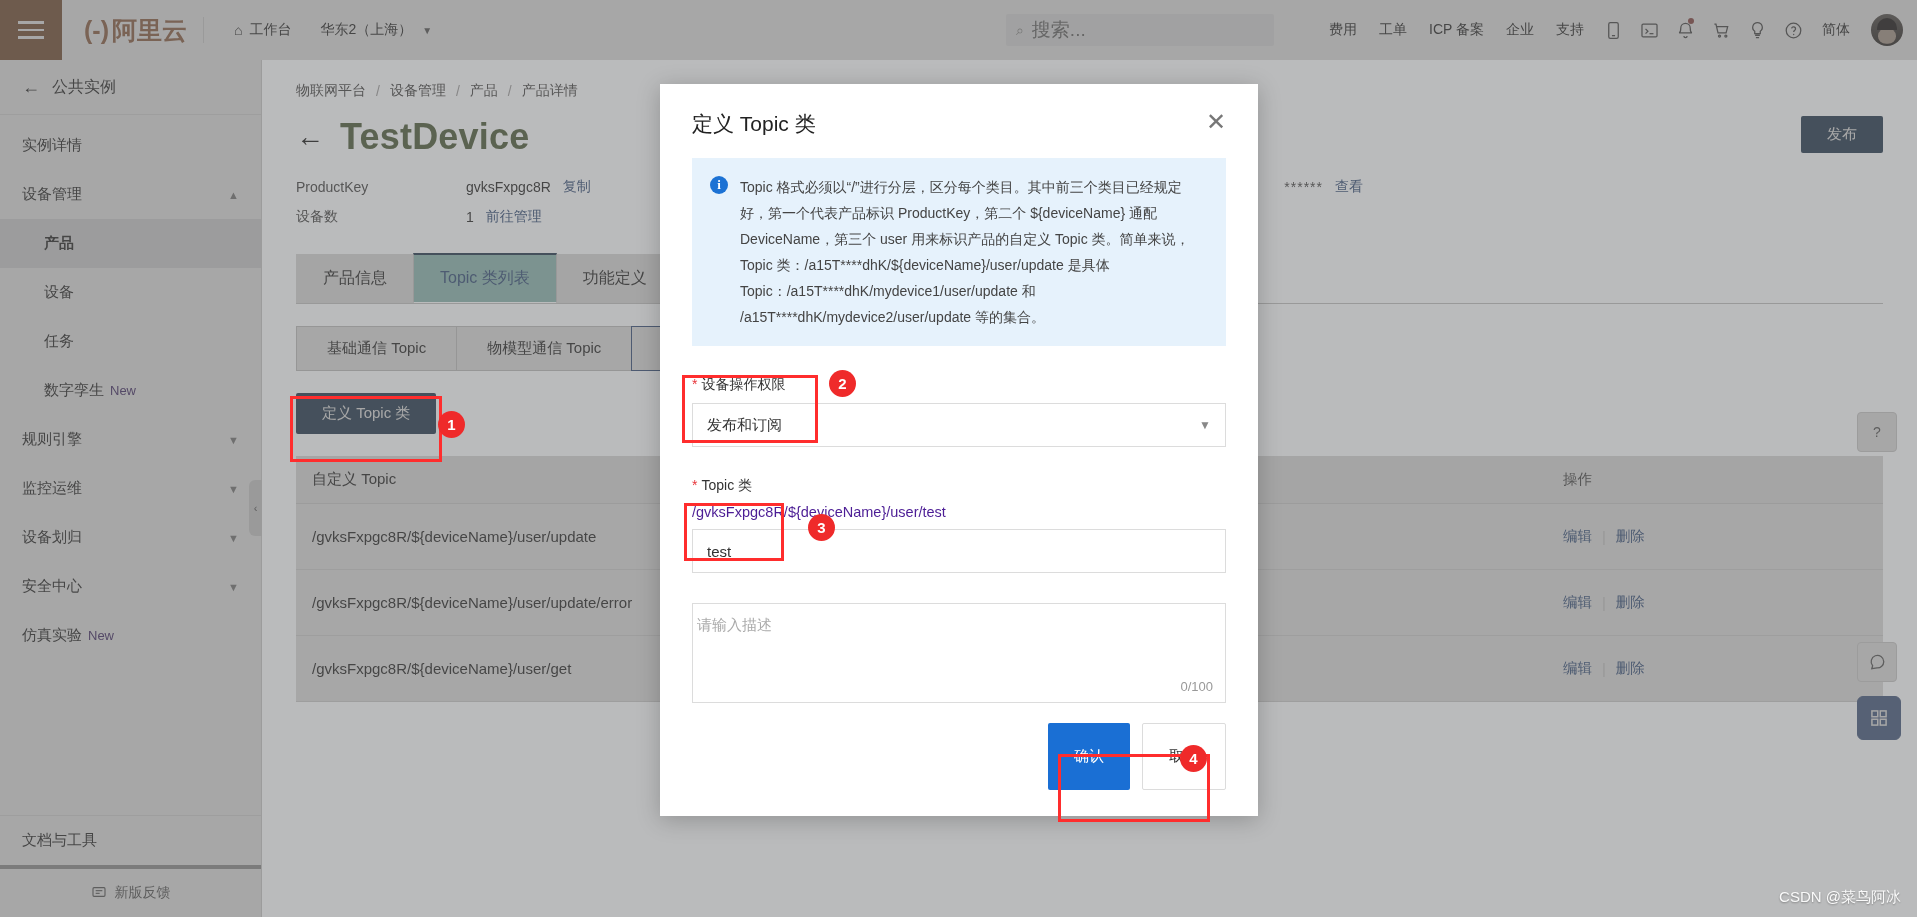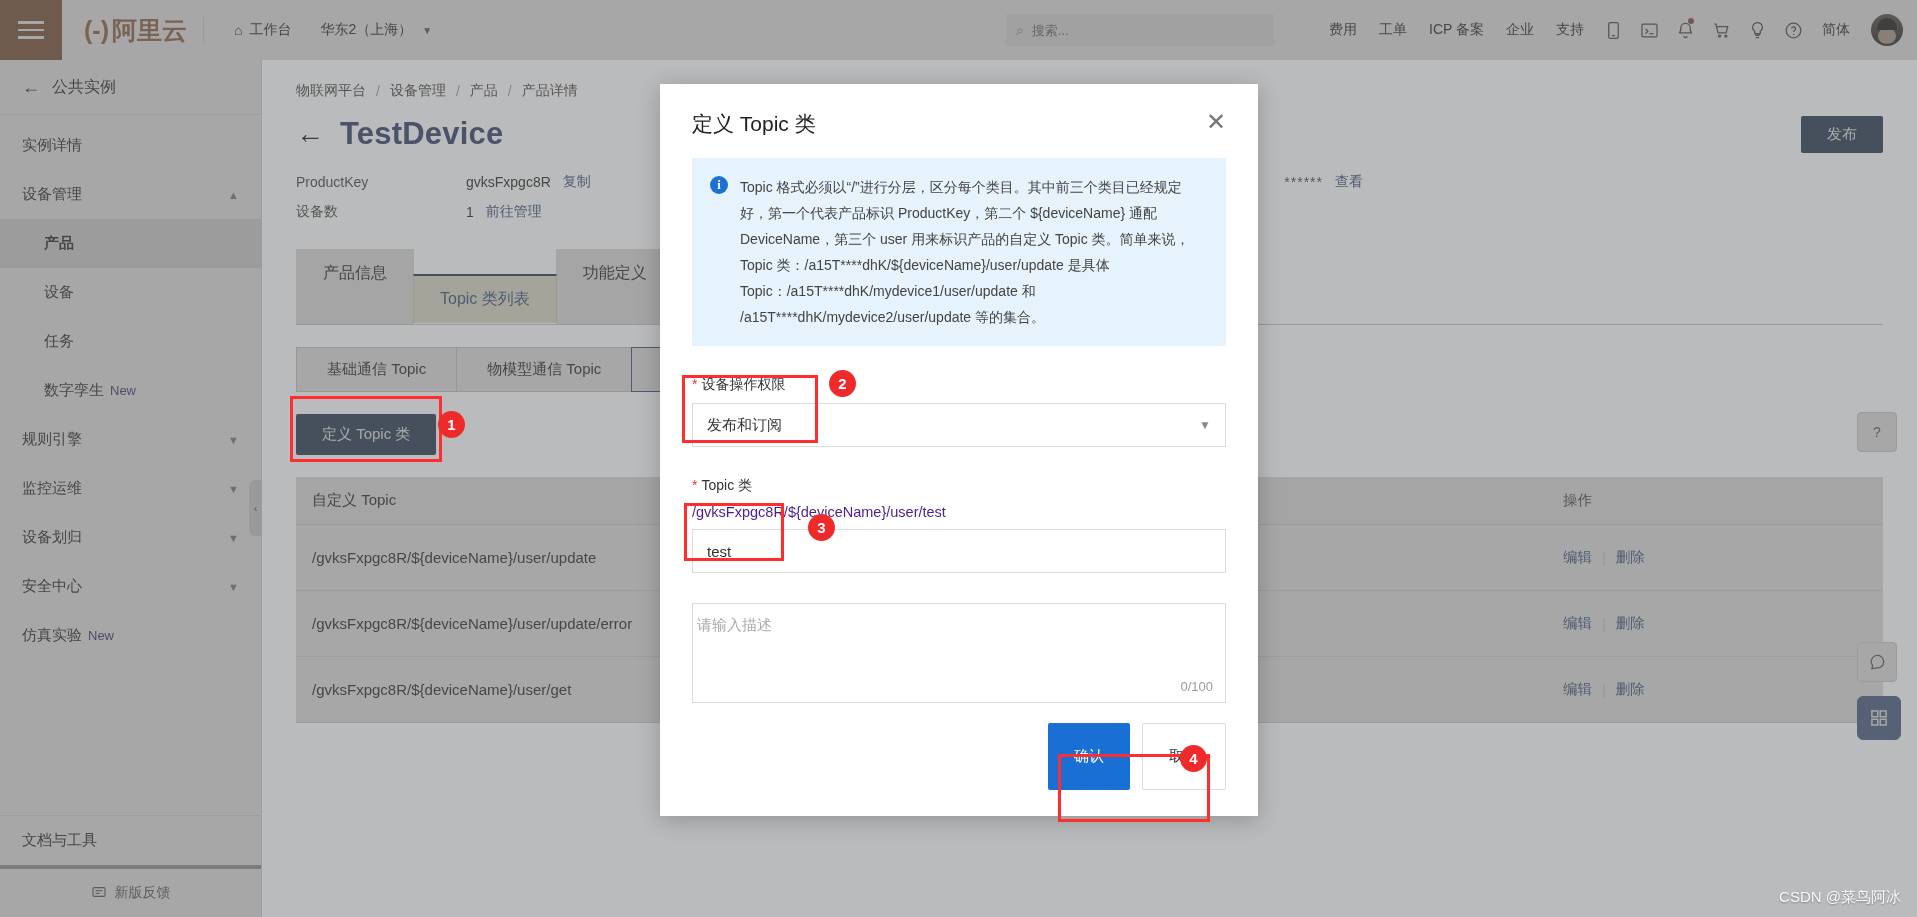--- a/index.html
+++ b/index.html
@@ -24,21 +24,21 @@
   .logo-text { font-size: 25px; font-weight: bold; color: #e8620e; letter-spacing: 0px; }
   .logo-mark { font-size: 25px; font-weight: bold; color: #e8620e; margin-right: 3px; }
   .hdr-sep { width: 1px; height: 26px; background: #e3e3e3; margin: 0 16px; }
   .hdr-btn { display: flex; align-items: center; gap: 7px; padding: 7px 14px; color: #333;
              font-size: 14px; border-radius: 2px; cursor: pointer; }
   .region-btn { display: flex; align-items: center; gap: 10px; padding: 7px 14px; cursor: pointer;
                 border: 1px solid transparent; font-size: 14px; }
   .hdr-right { margin-left: auto; display: flex; align-items: center; gap: 0px; padding-right: 14px; }
   .search-box { width: 268px; height: 32px; background: #f2f3f5; border-radius: 2px; display: flex;
                 align-items: center; padding: 0 10px; gap: 8px; margin-right: 44px; }
-  .search-box input { border: 0; background: transparent; outline: none; font-size: 13px;
+  .search-box input { border: 0; background: transparent; outline: none; font-size: 19px;
                       color: #888; width: 100%; font-family: inherit; }
   .hdr-link { padding: 0 11px; font-size: 14px; color: #333; cursor: pointer; white-space: nowrap; }
   .hdr-ico { width: 36px; height: 36px; display: flex; align-items: center; justify-content: center;
              cursor: pointer; position: relative; color: #555; }
   .red-dot { position: absolute; top: 6px; right: 9px; width: 6px; height: 6px; border-radius: 50%; background: #ff3b30; }
   .avatar { width: 32px; height: 32px; border-radius: 50%; margin-left: 10px; overflow: hidden;
             background: linear-gradient(#6b5d52,#3e332b); position: relative; cursor: pointer; }
   .avatar::after { content:""; position:absolute; left:50%; top:52%; transform:translate(-50%,-20%);
             width:18px; height:16px; border-radius:50% 50% 45% 45%; background:#d8a57e; }
   .avatar::before { content:""; position:absolute; left:50%; top:14%; transform:translateX(-50%);
@@ -66,37 +66,37 @@
              justify-content: center; font-size: 11px; color: #666; cursor: pointer; z-index: 3; }
 
   
   .main { flex: 1; position: relative; overflow: hidden; }
   .breadcrumb { display: flex; align-items: center; gap: 10px; padding: 22px 0 0 34px; font-size: 14px; color: #555; }
   .breadcrumb .sep { color: #bbb; }
   .breadcrumb .crumb { cursor: pointer; }
   .page-head { padding: 16px 34px 0 34px; display: flex; align-items: flex-start; }
   .title-row { display: flex; align-items: center; gap: 16px; }
   .back-arrow { font-size: 28px; color: #222; cursor: pointer; line-height: 1; }
-  .page-title { font-size: 31px; font-weight: bold; color: #1d4ed8; letter-spacing: .2px; }
+  .page-title { font-size: 36px; font-weight: bold; color: #4d7c0f; letter-spacing: .2px; }
   .publish-btn { margin-left: auto; background: #0b4f94; color: #fff; border: 0; font-size: 15px;
                  padding: 9px 26px; border-radius: 2px; cursor: pointer; font-family: inherit; }
   .meta { padding: 14px 34px 0 34px; font-size: 14px; color: #555; }
   .meta-row { display: flex; align-items: center; height: 30px; }
   .meta-label { width: 170px; color: #555; }
   .meta-val { color: #333; }
   .link { color: #1366ec; cursor: pointer; margin-left: 12px; }
   .link-sm { color: #1366ec; cursor: pointer; }
   .dots { letter-spacing: 1px; color: #555; }
 
   .tabs { margin: 22px 34px 0 34px; display: flex; border-bottom: 1px solid #e0e0e0; }
   .tab { padding: 13px 26px; font-size: 16px; color: #333; cursor: pointer;
          border: 1px solid transparent; border-bottom: 0; background: #fbfbfb; }
   .tab + .tab { margin-left: -1px; }
-  .tab.active { color: #1366ec; background: #fef9c3; border-color: #e0e0e0; border-top: 2px solid #0b4f94;
-                position: relative; top: -1px; margin-top: 26px; }
+  .tab.active { color: #1366ec; background: #5eead4; border-color: #e0e0e0; border-top: 2px solid #0b4f94;
+                position: relative; top: -1px; }
 
   .subtabs { margin: 22px 34px 0 34px; display: flex; }
   .subtab { padding: 12px 30px; font-size: 15px; color: #333; cursor: pointer; background: #fff;
             border: 1px solid #dcdcdc; }
   .subtab + .subtab { margin-left: -1px; }
   .subtab.active { color: #1366ec; border-color: #1366ec; position: relative; z-index: 2; }
 
   .toolbar { margin: 22px 34px 0 34px; }
   .define-btn { background: #0b4f94; color: #fff; border: 0; font-size: 15px; padding: 11px 26px;
                 border-radius: 2px; cursor: pointer; font-family: inherit; }

